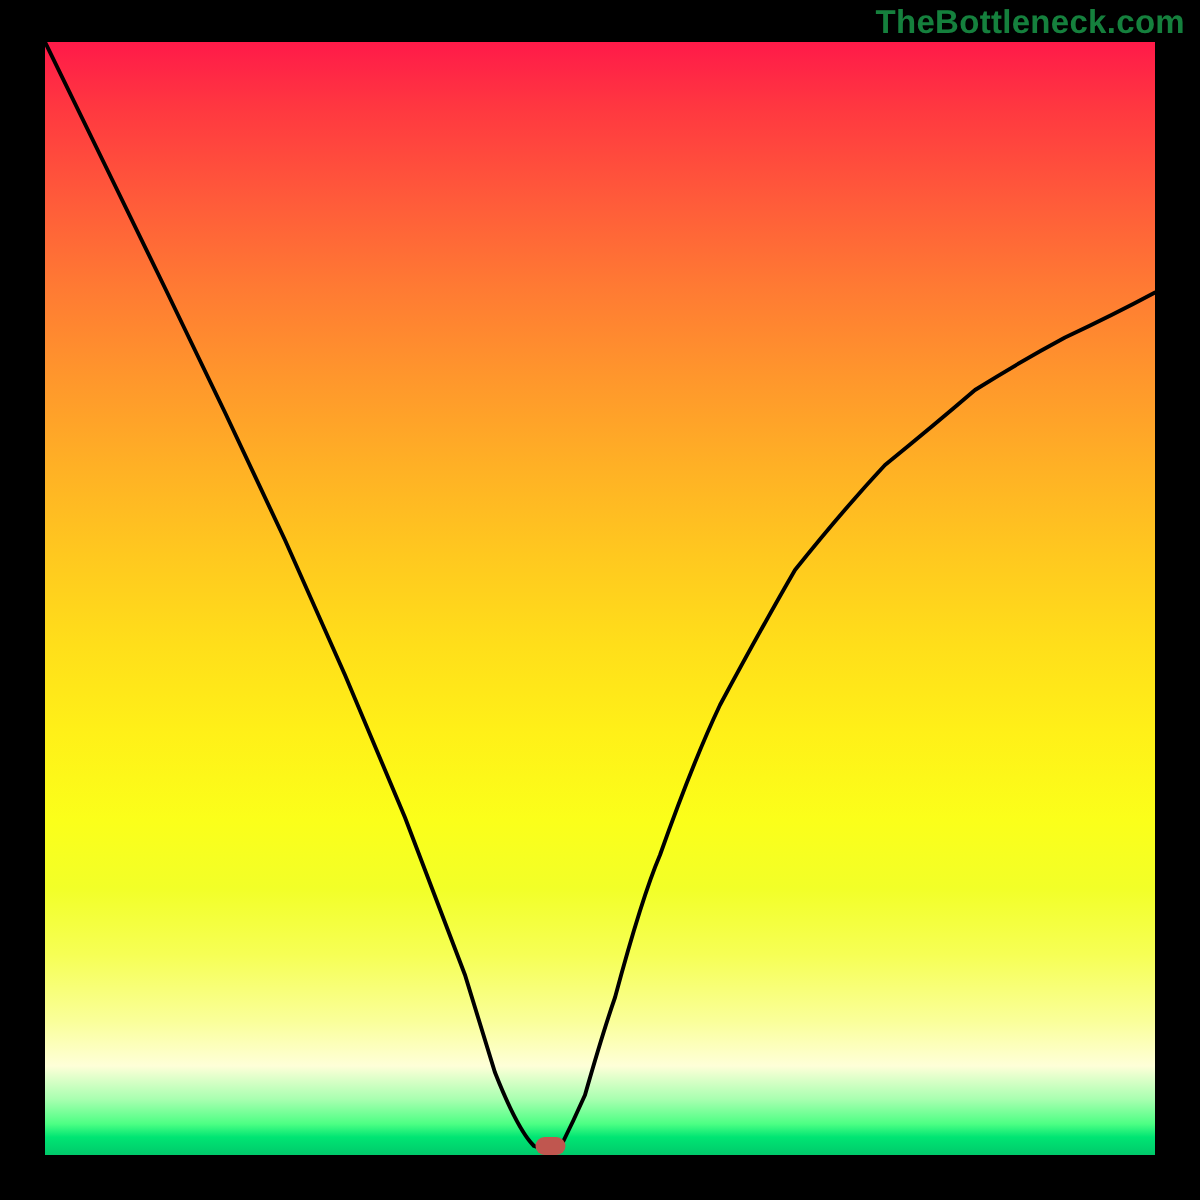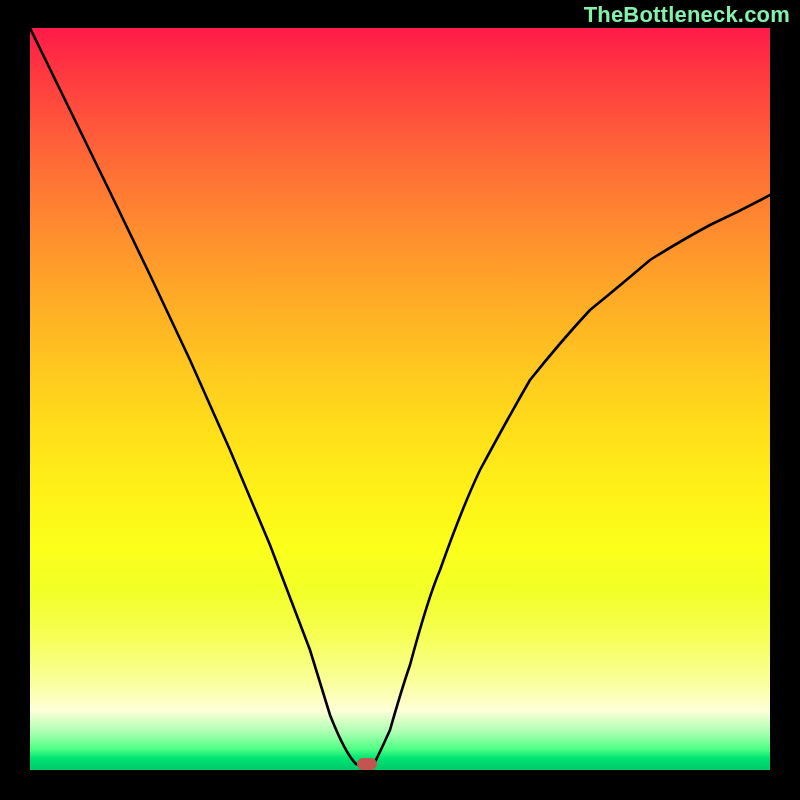--- a/index.html
+++ b/index.html
@@ -10,21 +10,21 @@
     height: 800px;
     background: #000;
   }
   .watermark {
     position: absolute;
     top: 2px;
     right: 10px;
     font-family: Arial, Helvetica, sans-serif;
     font-size: 22px;
     font-weight: 600;
-    color: #86efac;
+    color: #15803d;
     letter-spacing: 0.2px;
   }
   .plot {
     position: absolute;
     left: 30px;
     top: 28px;
     width: 740px;
     height: 742px;
     background: linear-gradient(to bottom,
       #ff1a49 0%,

